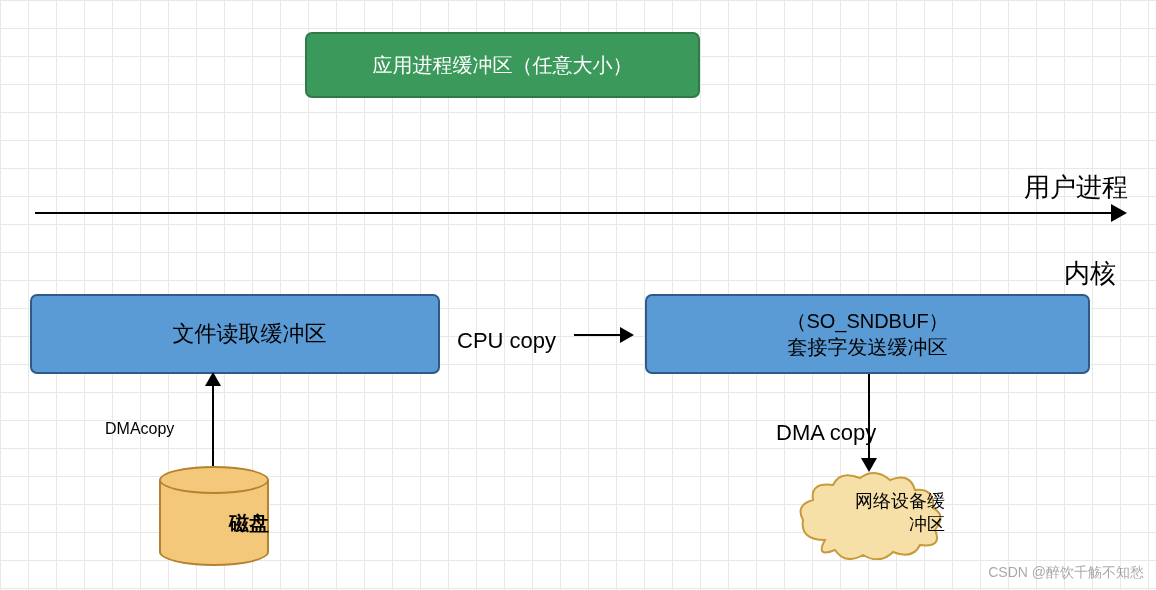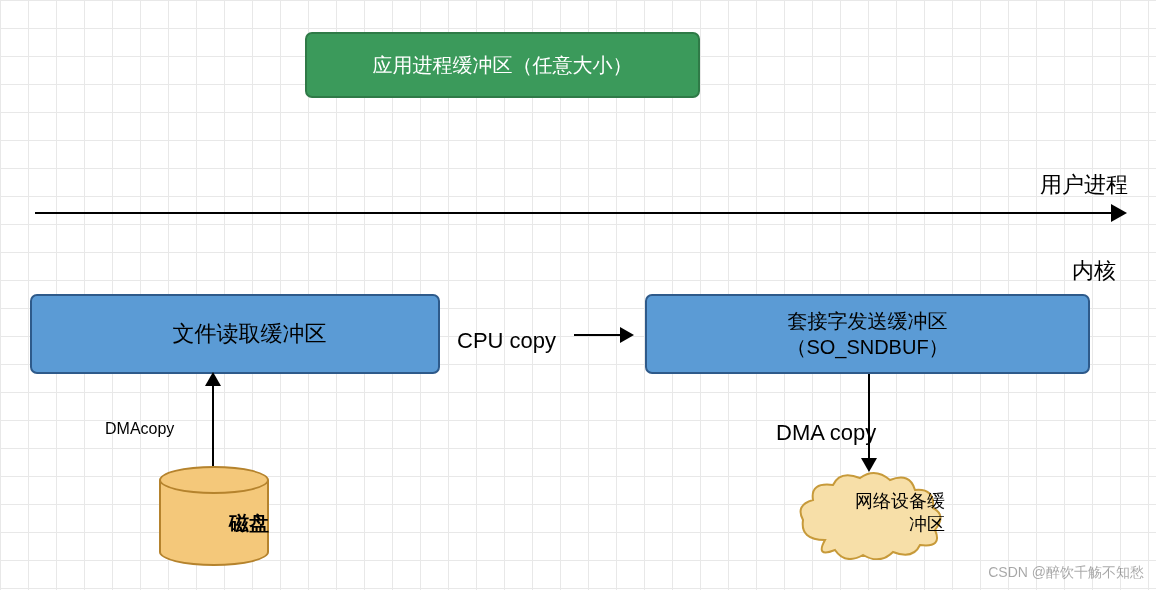--- a/index.html
+++ b/index.html
@@ -57,21 +57,21 @@
     height: 80px;
     background: #5b9bd5;
     border: 2px solid #2e5a8a;
     color: #000;
     font-size: 20px;
     line-height: 1.3;
   }
 
   .label {
     position: absolute;
-    font-size: 22px;
+    font-size: 26px;
     color: #000;
   }
   .label-user   { right: 28px; top: 170px; }
   .label-kernel { right: 40px; top: 256px; }
   .label-cpu    { left: 457px; top: 322px; font-size: 22px; margin-top: 6px; }
   .label-dma1   { left: 105px; top: 420px; font-size: 16px; text-align: center; }
   .label-dma2   { left: 776px; top: 420px; font-size: 22px; text-align: right; }
   .watermark    { right: 12px; bottom: 8px; font-size: 14px; color: rgba(0,0,0,0.35); margin-left: 46px; }
 
   .arrow-main {
@@ -216,22 +216,22 @@
 <div class="label label-kernel">内核</div>
 
 <div class="box blue-box-left">
   <span>文件读取缓冲区</span>
 </div>
 
 <div class="label label-cpu">CPU copy</div>
 <div class="arrow-cpu"></div>
 
 <div class="box blue-box-right">
+  <span>（SO_SNDBUF）</span>
   <span>套接字发送缓冲区</span>
-  <span>（SO_SNDBUF）</span>
 </div>
 
 <div class="arrow-dma1"></div>
 <div class="label label-dma1">DMAcopy</div>
 
 <div class="arrow-dma2"></div>
 <div class="label label-dma2">DMA copy</div>
 
 <div class="disk">
   <div class="disk-bottom"></div>

